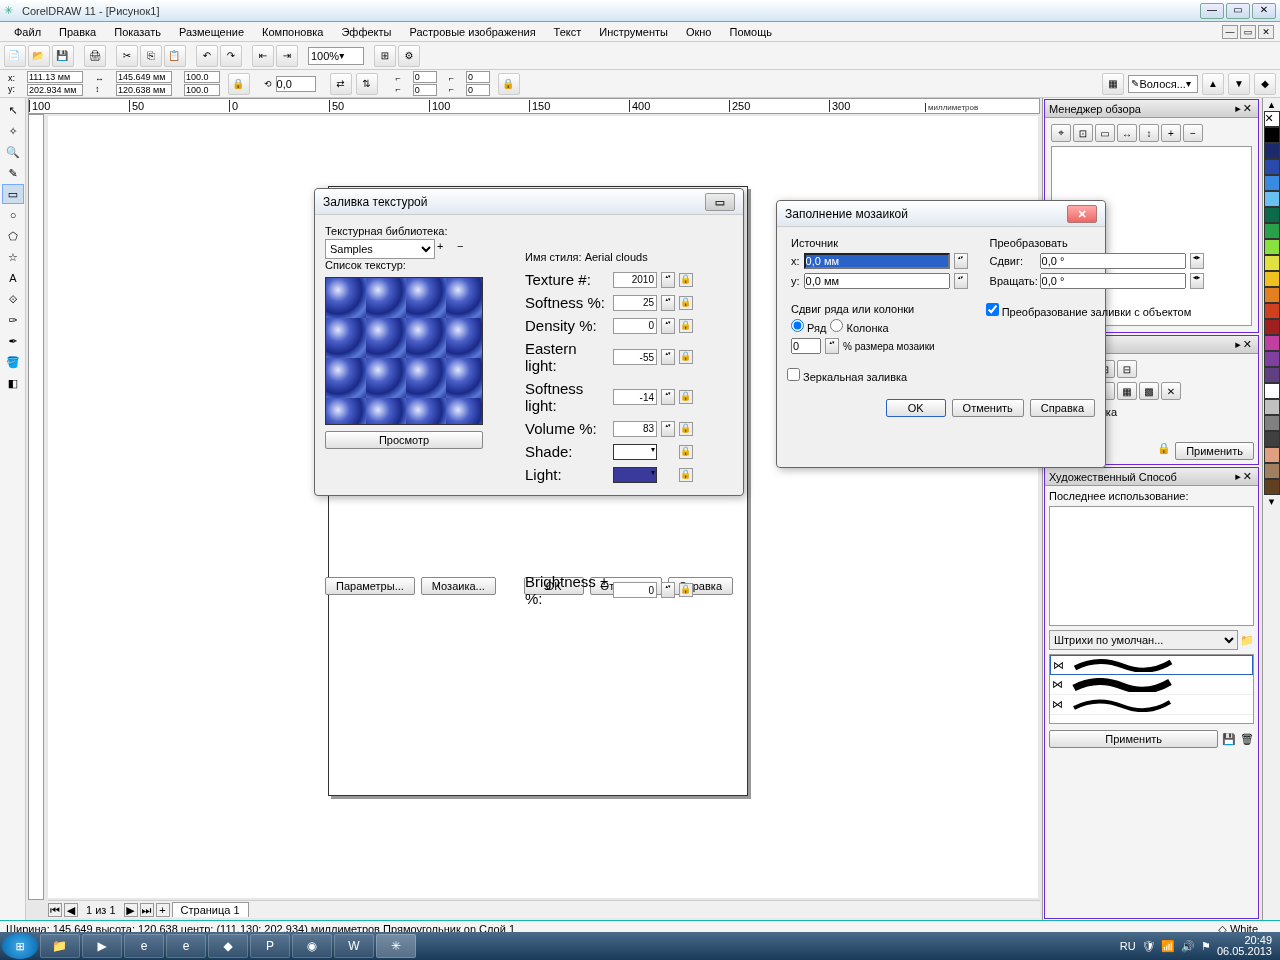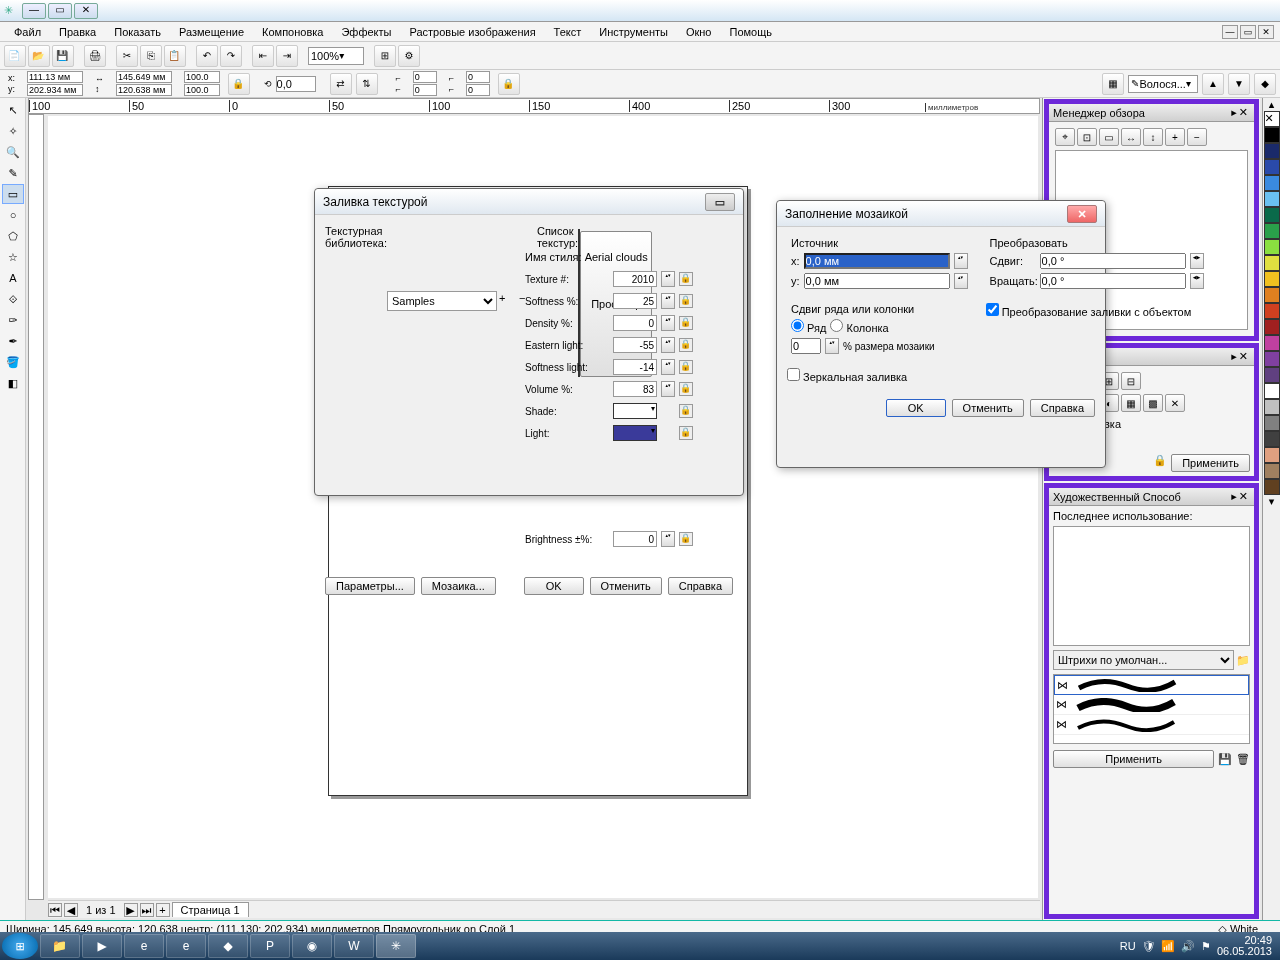--- a/index.html
+++ b/index.html
@@ -27,45 +27,45 @@
 .ruler-v{position:absolute;top:16px;left:28px;width:16px;bottom:20px;background:#fff;border:1px solid #999}
 .toolbox{position:absolute;top:0;left:0;width:26px;bottom:0;background:#f4f4f4;border-right:1px solid #ccc;display:flex;flex-direction:column;gap:1px;padding:2px}
 .toolbox .tool{width:22px;height:20px;display:flex;align-items:center;justify-content:center;cursor:pointer;font-size:11px}
 .toolbox .tool.sel{border:1px solid #7af;background:#cde}
 .canvas{position:absolute;top:18px;left:48px;right:242px;bottom:22px;background:#fff;overflow:hidden}
 .page{position:absolute;top:70px;left:280px;width:420px;height:610px;background:#fff;border:1px solid #333;box-shadow:3px 3px 0 #999}
 .page .rect{position:absolute;top:8px;left:8px;width:404px;height:296px;background:#fff;border:1px solid #000}
 .palette{position:absolute;right:0;top:0;width:18px;bottom:0;background:#f0f0f0;border-left:1px solid #999;display:flex;flex-direction:column}
 .palette .sw{width:16px;height:16px;border:1px solid #333;margin:0 auto}
 .dockers{position:absolute;right:20px;top:0;width:218px;bottom:0;background:#f4f4f4;border-left:1px solid #999;display:flex;flex-direction:column}
-.docker{border:5px solid #6d28d9;margin:1px;background:#f4f4f4}
+.docker{border:1px solid #6d28d9;margin:1px;background:#f4f4f4}
 .docker-title{background:linear-gradient(#eee,#d0d0d0);padding:2px 4px;font-size:10px;display:flex;align-items:center;border-bottom:1px solid #999}
 .docker-title .t{flex:1}
 .docker-title .x{cursor:pointer;padding:0 2px}
 .docker-body{padding:4px;background:#f4f4f4}
 .icon-row{display:flex;gap:2px;padding:2px}
 .icon-row .ibtn{width:20px;height:18px;border:1px solid #999;background:linear-gradient(#fff,#e0e0e0);border-radius:2px;display:flex;align-items:center;justify-content:center;font-size:10px;cursor:pointer}
 .preview-box{height:180px;border:1px solid #999;background:#fff;margin:2px}
 .btn{padding:2px 10px;border:1px solid #888;background:linear-gradient(#fff,#e0e0e0);border-radius:2px;cursor:pointer;font-size:11px}
 .dialog{position:absolute;background:#f0f0f0;border:1px solid #666;box-shadow:2px 2px 8px rgba(0,0,0,0.3);border-radius:4px}
 .dlg-title{height:26px;background:linear-gradient(#fff,#e0e8f0);display:flex;align-items:center;padding:0 8px;border-bottom:1px solid #ccc;border-radius:4px 4px 0 0}
 .dlg-title .t{flex:1;font-size:12px}
 .dlg-title .cls{width:30px;height:18px;border:1px solid #a77;border-radius:2px;background:linear-gradient(#faa,#e66);color:#fff;text-align:center;line-height:16px;cursor:pointer;font-weight:bold}
 .dlg-title .cls.gray{background:linear-gradient(#eee,#ccc);color:#333;border-color:#999}
 .dlg-body{padding:10px}
-.tex-lib{display:flex;flex-direction:row;width:180px}
+.tex-lib{display:flex;flex-direction:column;width:180px}
 .tex-lib label{margin-bottom:2px}
 .tex-lib select,.tex-lib .combo{width:110px;height:20px;border:1px solid #999;background:#fff;font-size:11px}
 .tex-list{width:160px;height:100px;border:1px solid #7af;background:#fff;overflow:auto;font-size:11px;margin-top:2px}
 .tex-list .item{padding:1px 3px;cursor:pointer}
 .tex-list .item.sel{background:#2a62c8;color:#fff}
 .tex-preview{width:158px;height:148px;border:1px solid #333;margin-top:4px;background:radial-gradient(circle at 30% 30%,#e0e8ff 0%,#4a5fc8 30%,#1a2a8a 60%,#5a7ad8 80%,#2a3a9a 100%);background-size:40px 40px}
 .params{position:absolute;left:210px;top:36px;width:220px}
 .params .row{display:flex;align-items:center;margin-bottom:6px;gap:4px}
-.params .row label{width:84px;font-size:10px}
+.params .row label{width:84px;font-size:15px}
 .params .row input{width:44px;height:16px;border:1px solid #999;font-size:10px;text-align:right;padding-right:2px}
 .spinner{width:14px;height:16px;border:1px solid #999;background:linear-gradient(#fff,#ddd);display:inline-flex;flex-direction:column;font-size:5px;line-height:6px;text-align:center}
 .lock{width:14px;height:14px;border:1px solid #999;background:#eee;font-size:9px;text-align:center}
 .colswatch{width:44px;height:16px;border:1px solid #333;background:#fff;position:relative}
 .colswatch.dark{background:#3a3a9a}
 .colswatch::after{content:"▾";position:absolute;right:1px;top:0;font-size:8px}
 .dlg-buttons{display:flex;gap:6px;padding:6px 10px;justify-content:flex-start}
 .statusbar{position:absolute;bottom:18px;left:0;right:0;height:22px;background:#f4f4f4;border-top:1px solid #14b8a6;font-size:10px;padding:3px 6px;line-height:10px}
 .statusbar div{white-space:nowrap}
 .taskbar{position:absolute;bottom:0;left:0;right:0;height:28px;background:linear-gradient(#4a6a8a,#1a3a5a);display:flex;align-items:center;padding:0 2px;gap:2px}
@@ -82,20 +82,21 @@
 .mosaic-row input.sel{background:#2a62c8;color:#fff}
 .stroke{height:20px;display:flex;align-items:center;gap:4px;padding:2px;border-bottom:1px solid #eee}
 .stroke svg{width:110px;height:14px}
 .ruler-label{position:absolute;right:4px;top:1px;font-size:8px;color:#333}
 </style>
 </head>
 <body>
 
 <div class="titlebar">
   <span class="icon">✳</span>
+  <span class="title">CorelDRAW 11 - [Рисунок1]</span>
   <div class="winbtns">
     <div class="winbtn">—</div>
     <div class="winbtn">▭</div>
     <div class="winbtn">✕</div>
   </div>
 </div>
 
 <div class="menubar">
   <span class="menuitem">Файл</span>
   <span class="menuitem">Правка</span>

